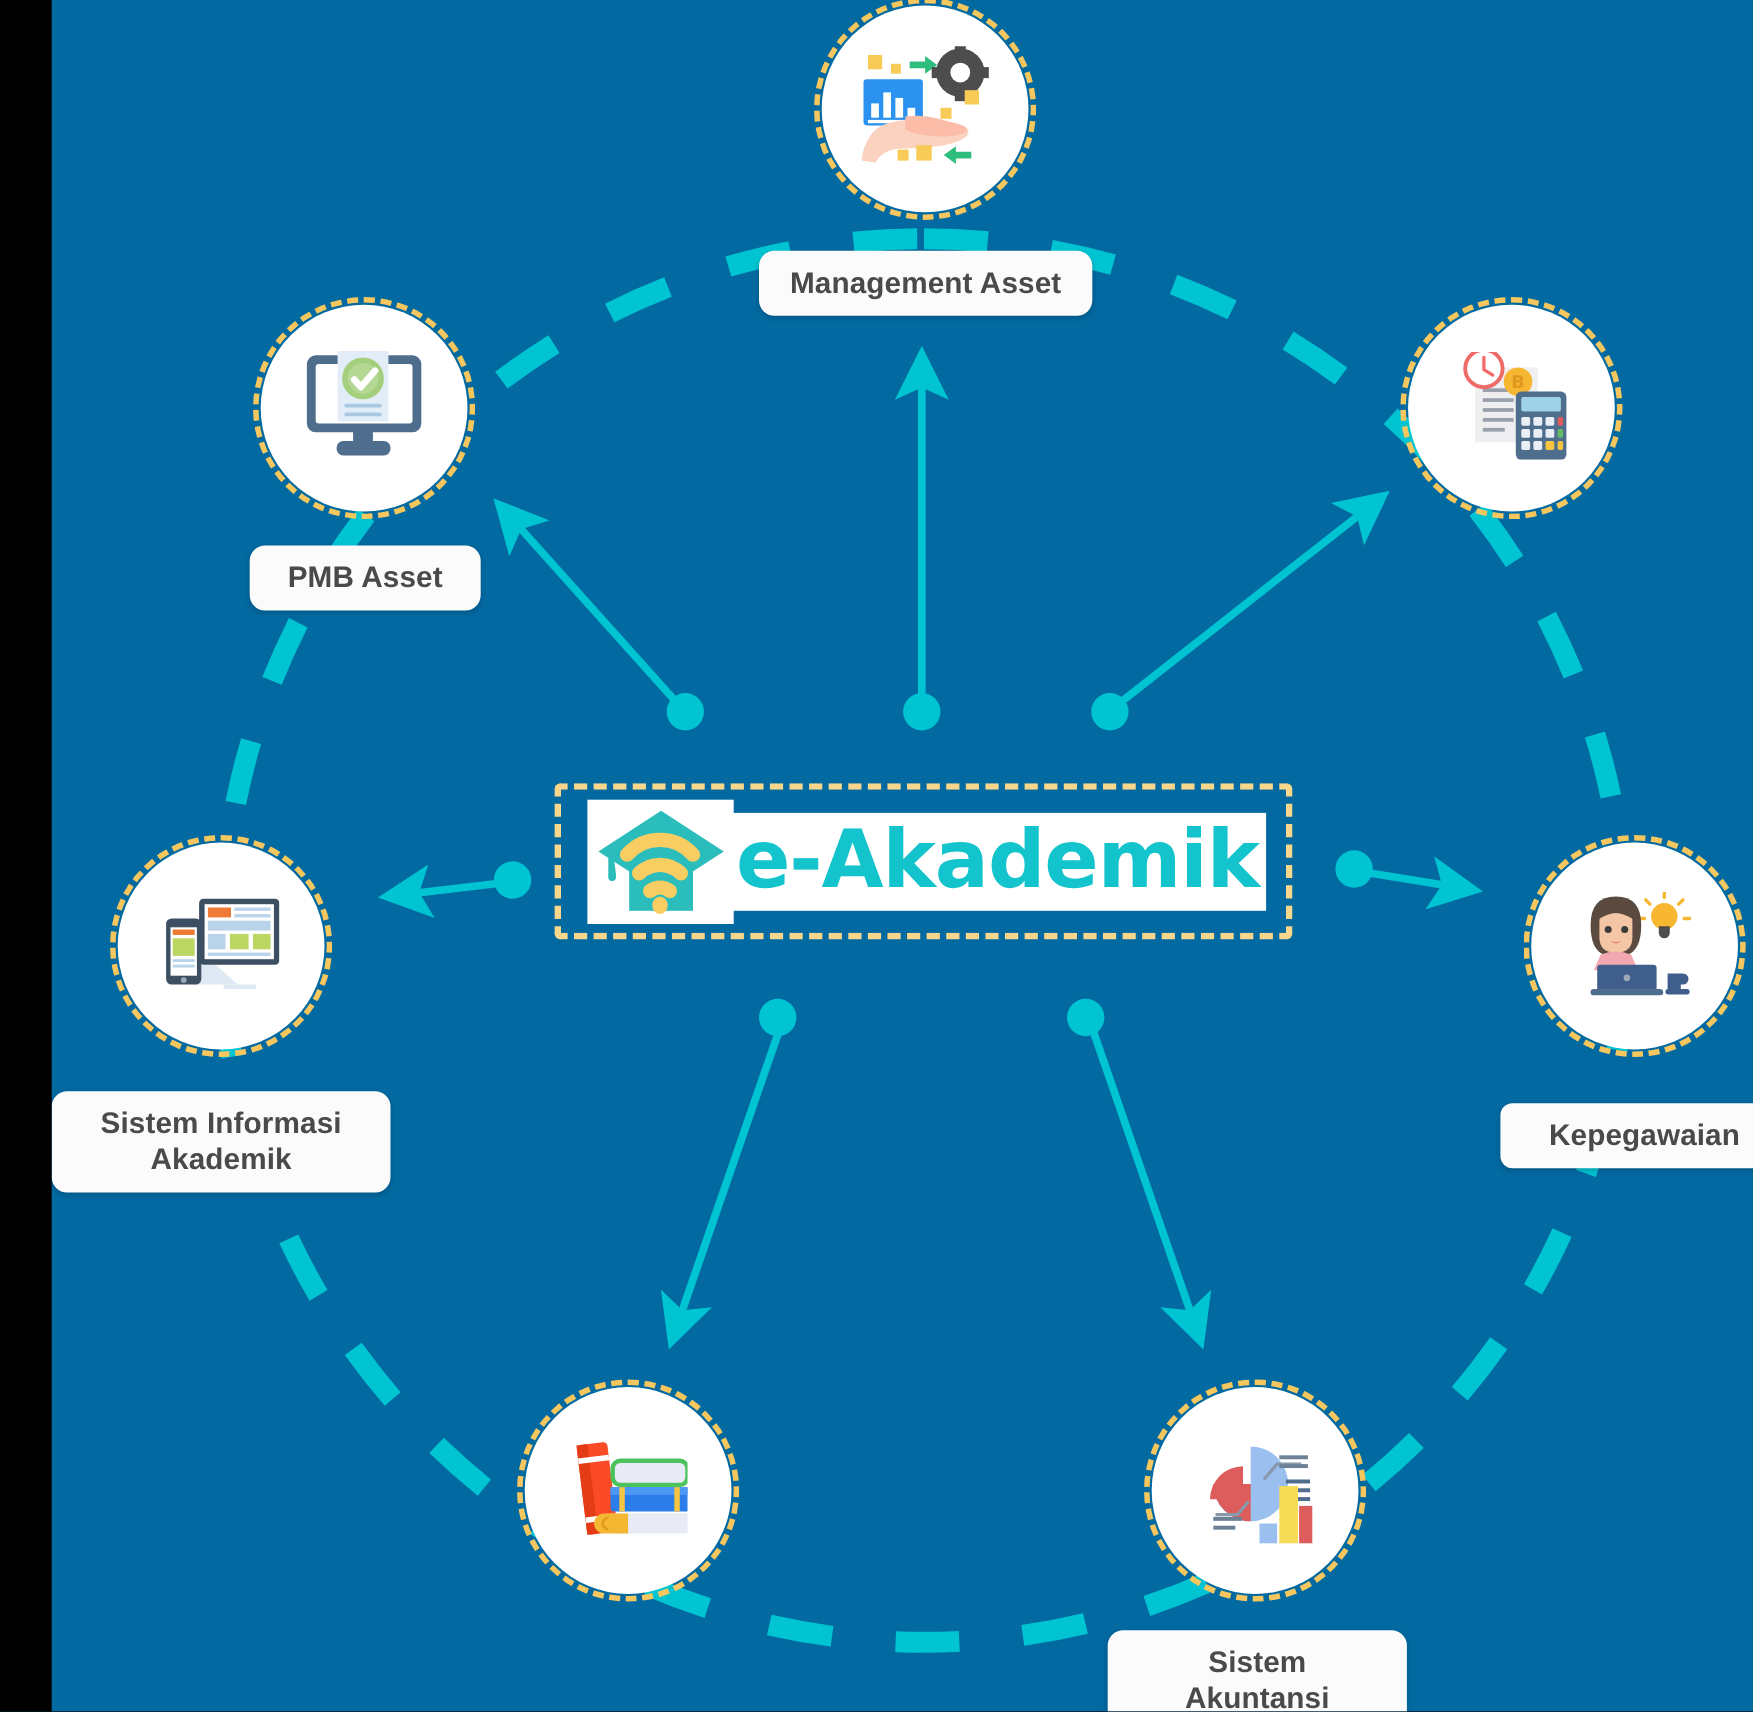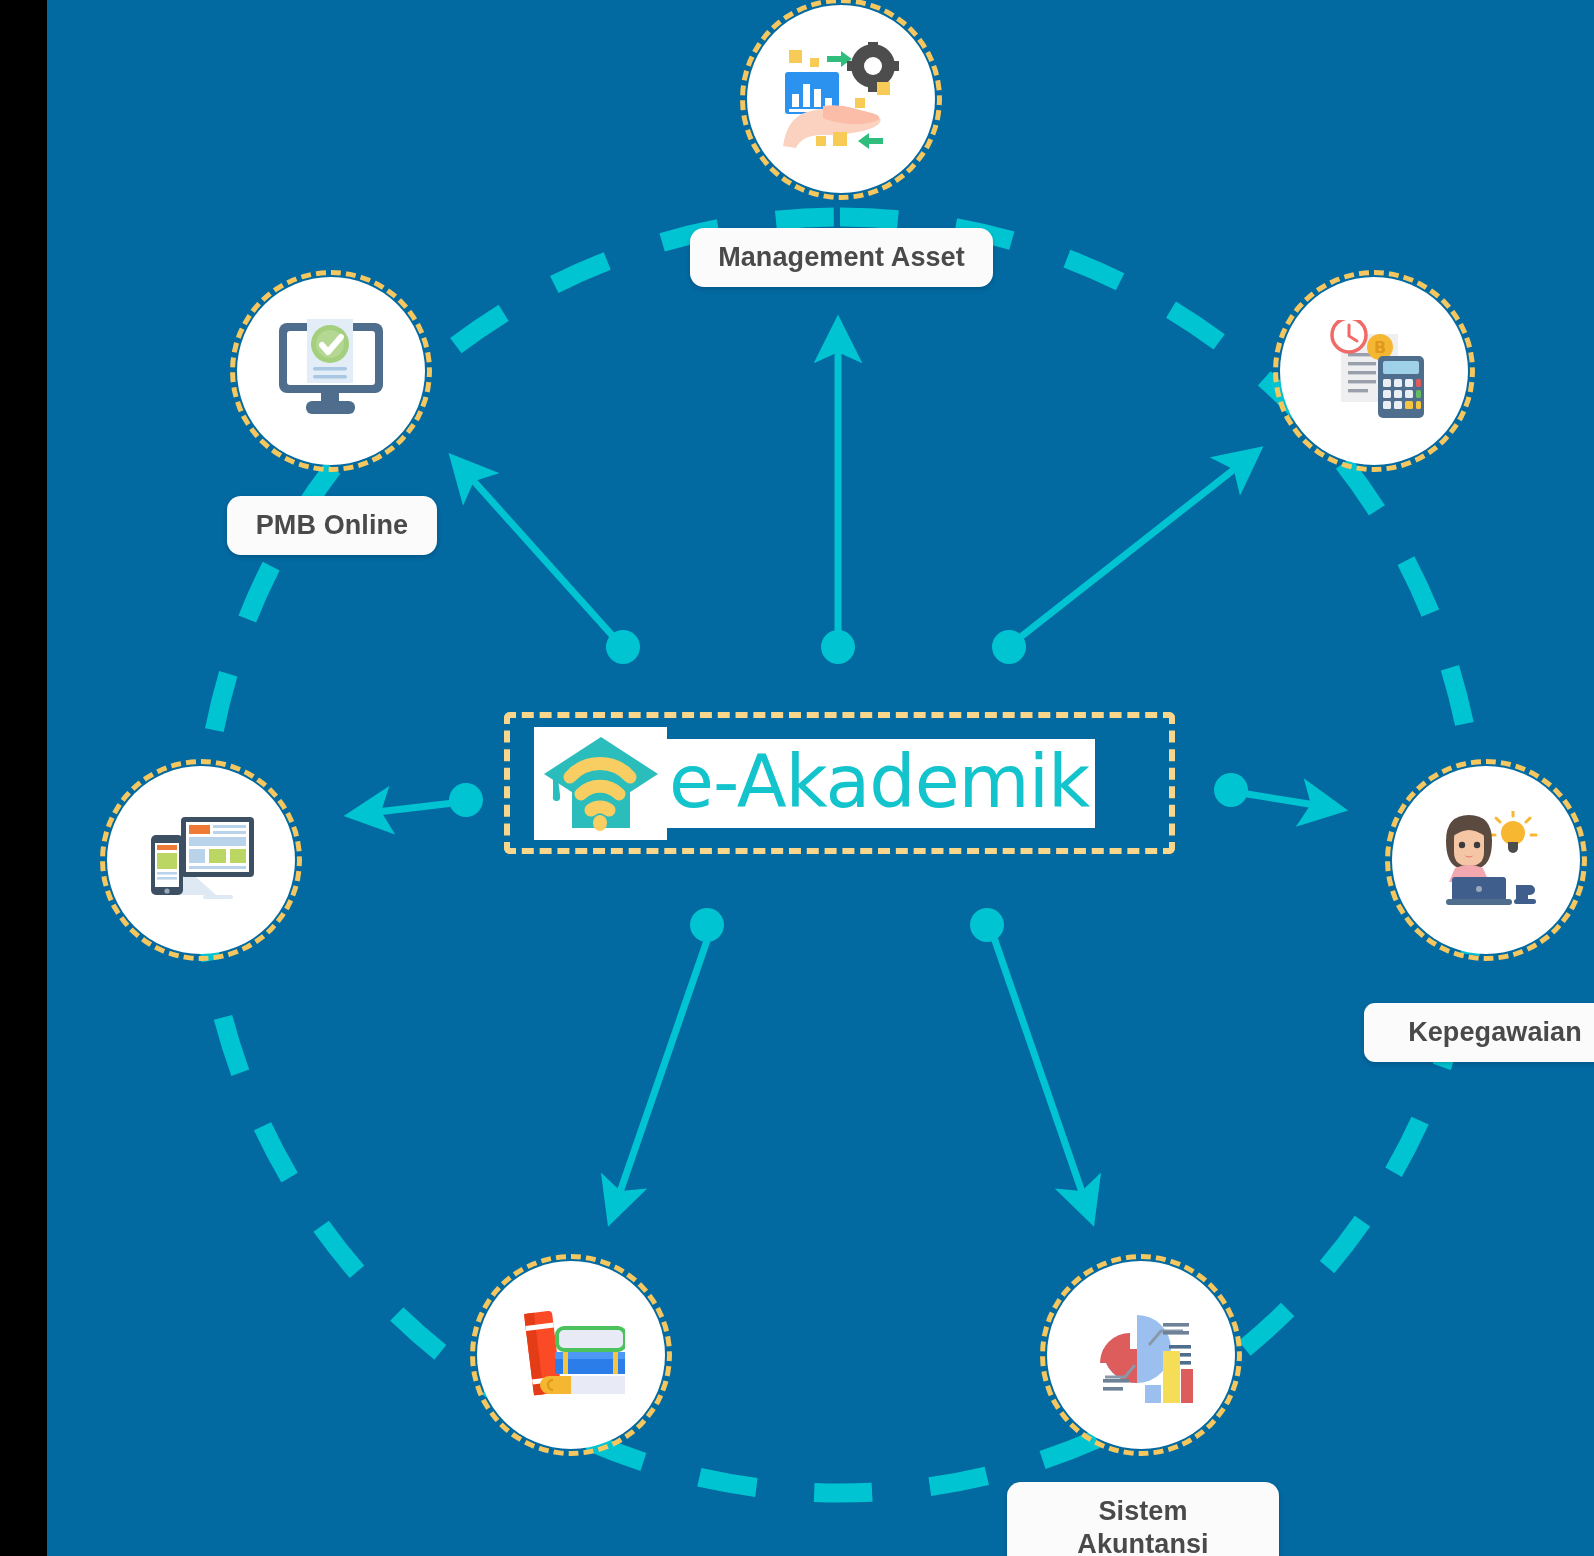--- a/index.html
+++ b/index.html
@@ -87,21 +87,21 @@
     background: #ffffff;
     display: flex;
     align-items: center;
     justify-content: center;
     flex: none;
   }
   #logo-wordmark {
     background: #ffffff;
     color: #14c4cd;
     font-size: 73px;
-    font-weight: normal;
+    font-weight: bold;
     letter-spacing: -1px;
     line-height: 1;
     padding: 6px 6px 10px 4px;
     font-family: "DejaVu Sans", sans-serif;
     margin-left: -2px;
   }
 </style>
 </head>
 <body>
 
@@ -195,21 +195,21 @@
         <rect x="30" y="0" width="46" height="64" fill="#eaf2fa"></rect>
         <rect x="30" y="0" width="46" height="64" fill="#dce9f6" opacity="0.55"></rect>
         <circle cx="53" cy="25" r="19" fill="#a4cf7d"></circle>
         <circle cx="53" cy="25" r="14" fill="#ffffff" opacity="0.18"></circle>
         <path d="M45 26 l6 7 l13 -15" stroke="#ffffff" stroke-width="6" fill="none" stroke-linecap="round" stroke-linejoin="round"></path>
         <rect x="36" y="48" width="34" height="3.5" rx="1.7" fill="#a9c8e4"></rect>
         <rect x="36" y="56" width="34" height="3.5" rx="1.7" fill="#a9c8e4"></rect>
       </svg>
     </span>
   </div>
-  <div class="label-pill" style="left:180px; top:496px; width:210px;">PMB Online</div>
+  <div class="label-pill" style="left:180px; top:496px; width:210px;">PMB Asset</div>
 
   <div class="node" style="left:1233px; top:277px; width:188px; height:188px;">
     <span class="ring"></span>
     <span class="glyph">
       <svg width="102" height="98" viewBox="0 0 102 98">
         <rect x="18" y="14" width="57" height="68" fill="#efeff2"></rect>
         <rect x="25" y="33" width="28" height="3.4" fill="#9aa0ab"></rect>
         <rect x="25" y="42" width="28" height="3.4" fill="#9aa0ab"></rect>
         <rect x="25" y="51" width="28" height="3.4" fill="#9aa0ab"></rect>
         <rect x="25" y="60" width="28" height="3.4" fill="#9aa0ab"></rect>
@@ -257,20 +257,22 @@
         <rect x="7" y="28" width="24" height="44" fill="#ffffff"></rect>
         <rect x="9" y="30" width="20" height="5" fill="#ef7a35"></rect>
         <rect x="9" y="38" width="20" height="16" fill="#bcd664"></rect>
         <rect x="9" y="57" width="20" height="2.6" fill="#b9d4ea"></rect>
         <rect x="9" y="62" width="20" height="2.6" fill="#b9d4ea"></rect>
         <circle cx="19" cy="76" r="2.6" fill="#9aa9ba"></circle>
         <rect x="55" y="80" width="30" height="4" rx="2" fill="#dfe9f3"></rect>
       </svg>
     </span>
   </div>
+  <div class="label-pill" style="left:0px; top:992px; width:308px;">Sistem Informasi
+Akademik</div>
 
   <div class="node" style="left:1345px; top:766px; width:188px; height:188px;">
     <span class="ring"></span>
     <span class="glyph">
       <svg width="104" height="94" viewBox="0 0 104 94">
         <g stroke="#f7b731" stroke-width="3" stroke-linecap="round">
           <line x1="79" y1="5" x2="79" y2="0"></line>
           <line x1="66" y1="11" x2="62" y2="7"></line>
           <line x1="92" y1="11" x2="96" y2="7"></line>
           <line x1="61" y1="24" x2="56" y2="24"></line>

